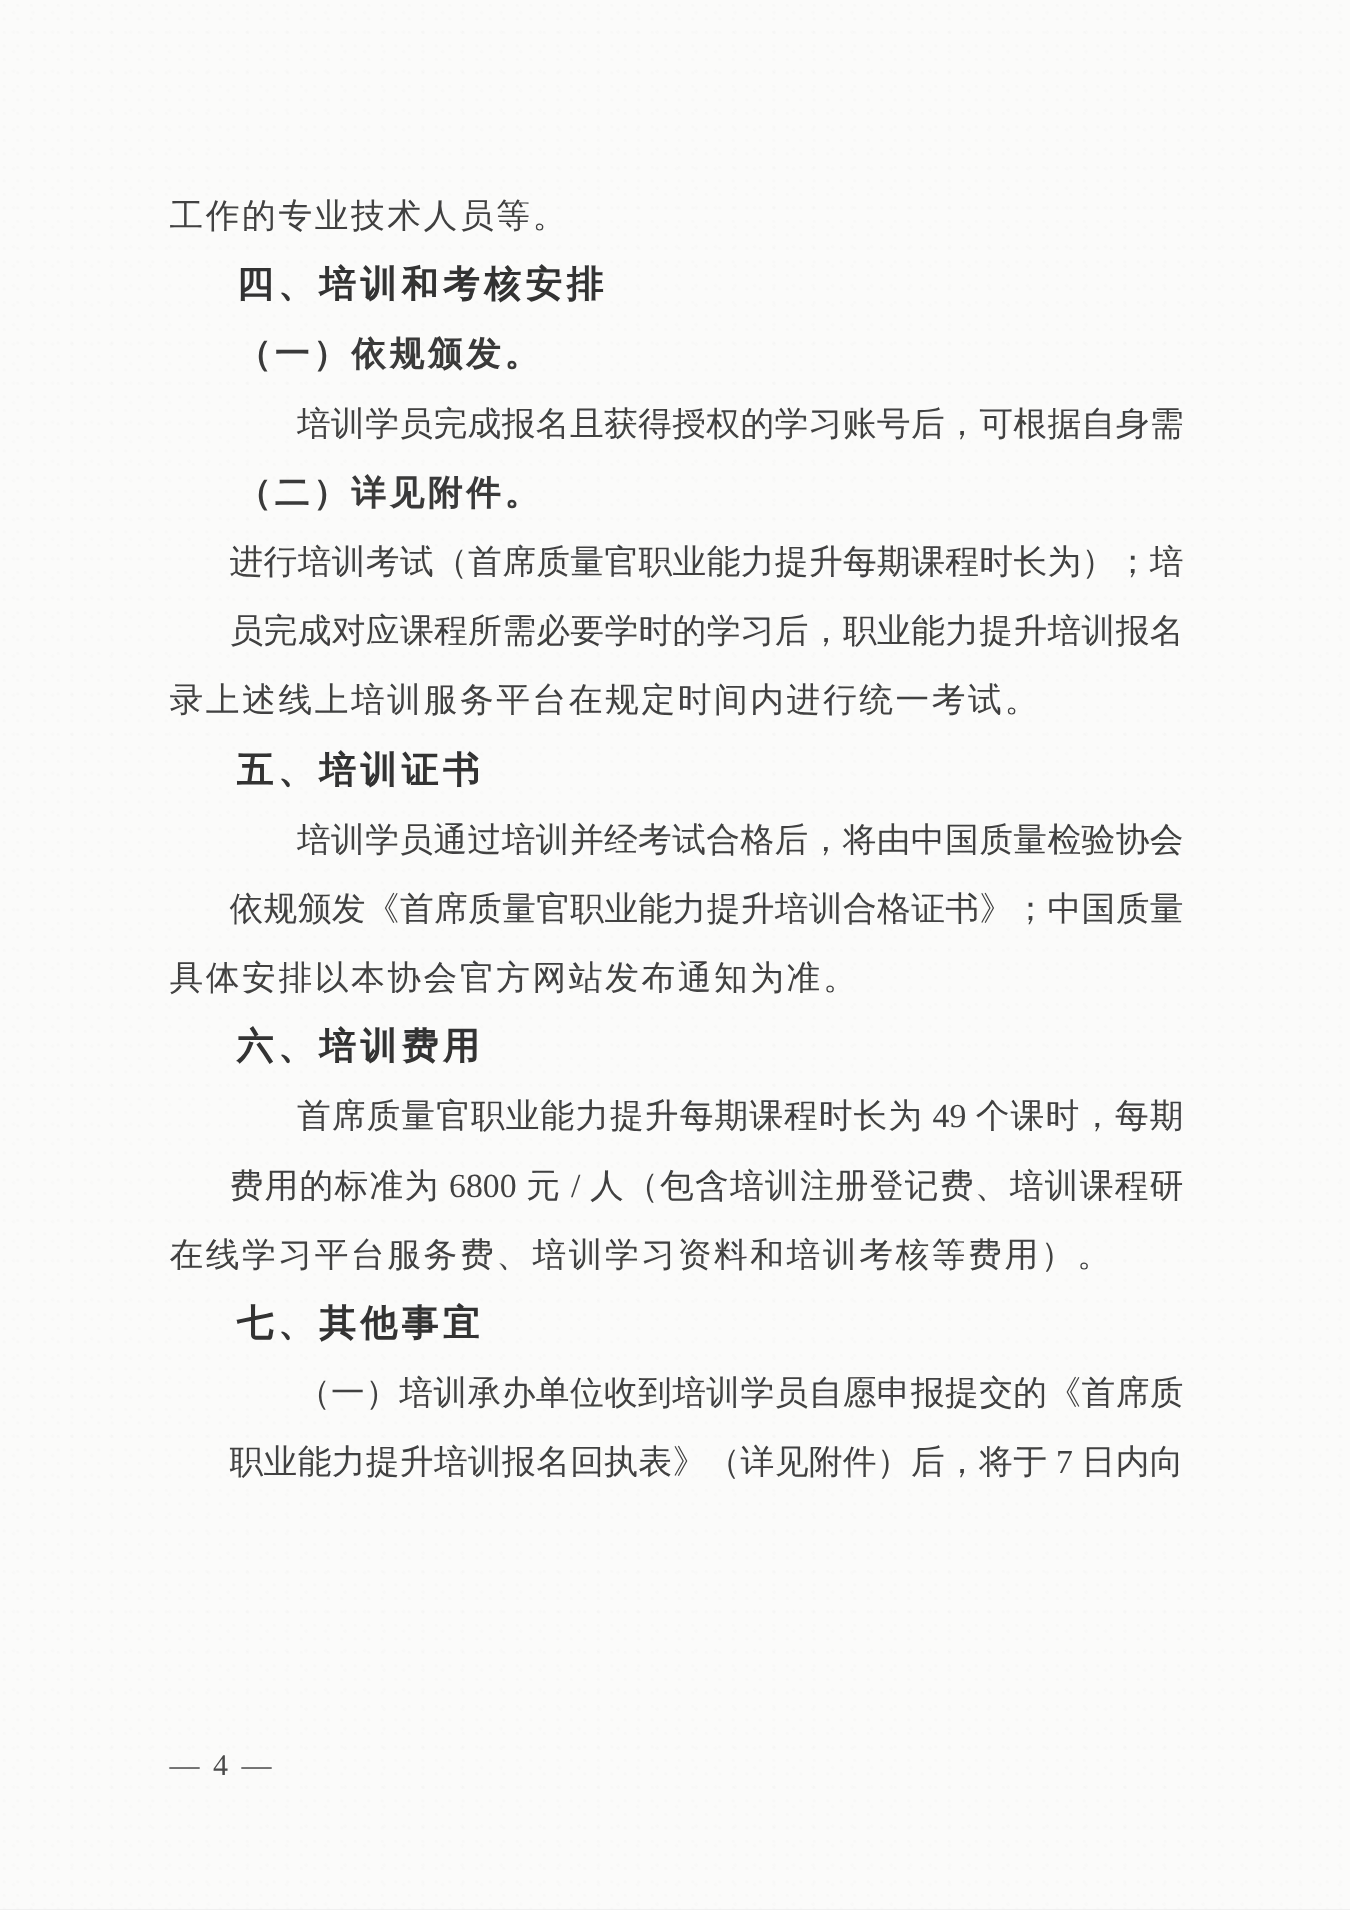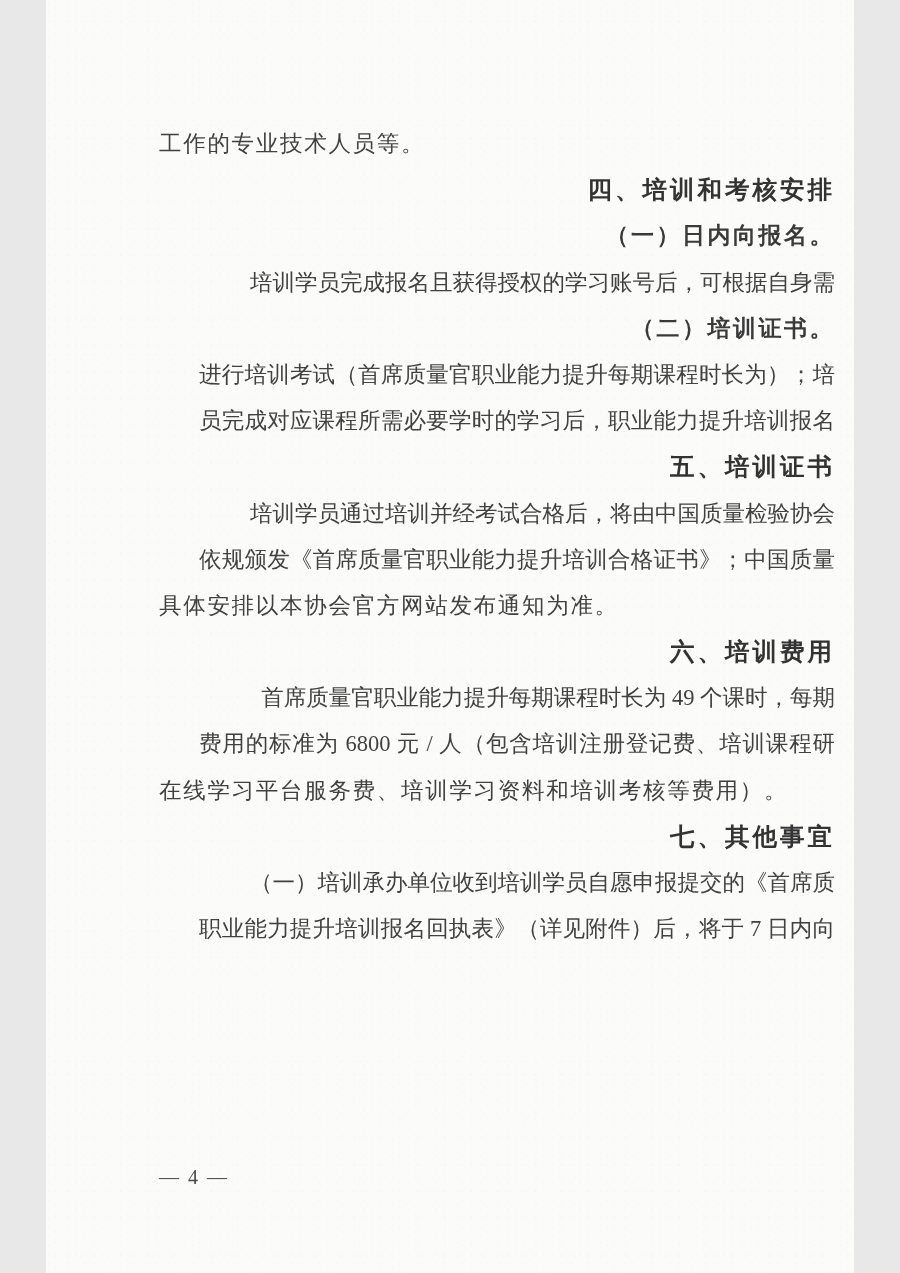--- a/index.html
+++ b/index.html
@@ -2,21 +2,21 @@
 <html><head>
 <meta charset="utf-8">
 <style>
   html, body {
     margin: 0;
     padding: 0;
     background: #e8e8e8;
   }
   .page {
     position: relative;
-    width: 808px;
+    width: 900px;
     height: 1273px;
     margin: 0 auto;
     background: #fbfbfa;
     background-image:
       radial-gradient(circle at 30% 40%, rgba(60,60,60,0.015) 0 1px, transparent 1.2px),
       radial-gradient(circle at 70% 65%, rgba(60,60,60,0.012) 0 1px, transparent 1.2px);
     background-size: 9px 9px, 13px 13px;
     overflow: hidden;
     font-family: "Liberation Serif", serif;
   }
@@ -38,21 +38,20 @@
   }
   .line.fill {
     white-space: normal;
     letter-spacing: 0;
     text-align: justify;
     text-align-last: justify;
     margin-left: 40px;
   }
   .line.indent {
     padding-left: 45px;
-    text-align: right;
   }
   .line.h1 {
     font-family: "Liberation Sans", sans-serif;
     font-weight: 700;
     font-size: 24.5px;
     letter-spacing: 3px;
     color: #333333;
   }
   .line.h2 {
     font-weight: 700;
@@ -69,25 +68,26 @@
     color: #4a4a4a;
   }
 </style>
 </head>
 <body>
 
 <div class="page">
   <div class="content">
     <div class="line">工作的专业技术人员等。</div>
     <div class="line indent h1">四、培训和考核安排</div>
-    <div class="line indent h2">（一）日内向报名。</div>
+    <div class="line indent h2">（一）依规颁发。</div>
     <div class="line indent fill">培训学员完成报名且获得授权的学习账号后，可根据自身需要随</div>
-    <div class="line indent h2">（二）培训证书。</div>
+    <div class="line indent h2">（二）详见附件。</div>
     <div class="line fill">进行培训考试（首席质量官职业能力提升每期课程时长为）；培训学</div>
     <div class="line fill">员完成对应课程所需必要学时的学习后，职业能力提升培训报名回执表</div>
+    <div class="line">录上述线上培训服务平台在规定时间内进行统一考试。</div>
     <div class="line indent h1">五、培训证书</div>
     <div class="line indent fill">培训学员通过培训并经考试合格后，将由中国质量检验协会依法</div>
     <div class="line fill">依规颁发《首席质量官职业能力提升培训合格证书》；中国质量检验</div>
     <div class="line">具体安排以本协会官方网站发布通知为准。</div>
     <div class="line indent h1">六、培训费用</div>
     <div class="line indent fill">首席质量官职业能力提升每期课程时长为 49 个课时，每期培训</div>
     <div class="line fill">费用的标准为 6800 元 / 人（包含培训注册登记费、培训课程研修费、</div>
     <div class="line">在线学习平台服务费、培训学习资料和培训考核等费用）。</div>
     <div class="line indent h1">七、其他事宜</div>
     <div class="line indent fill">（一）培训承办单位收到培训学员自愿申报提交的《首席质量官</div>

